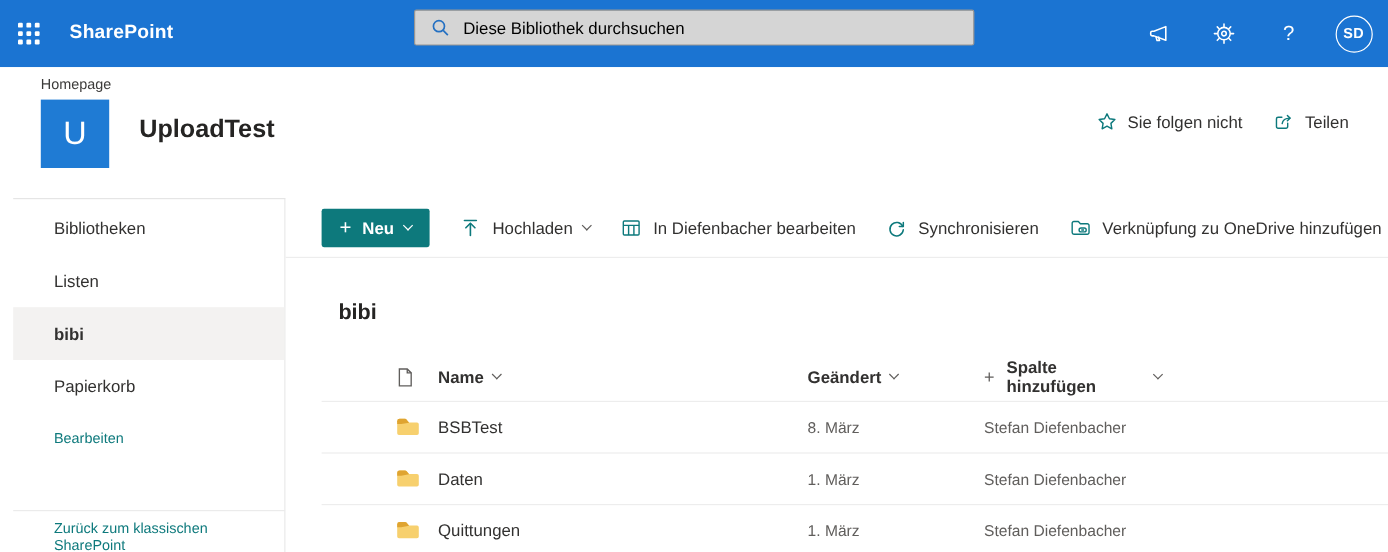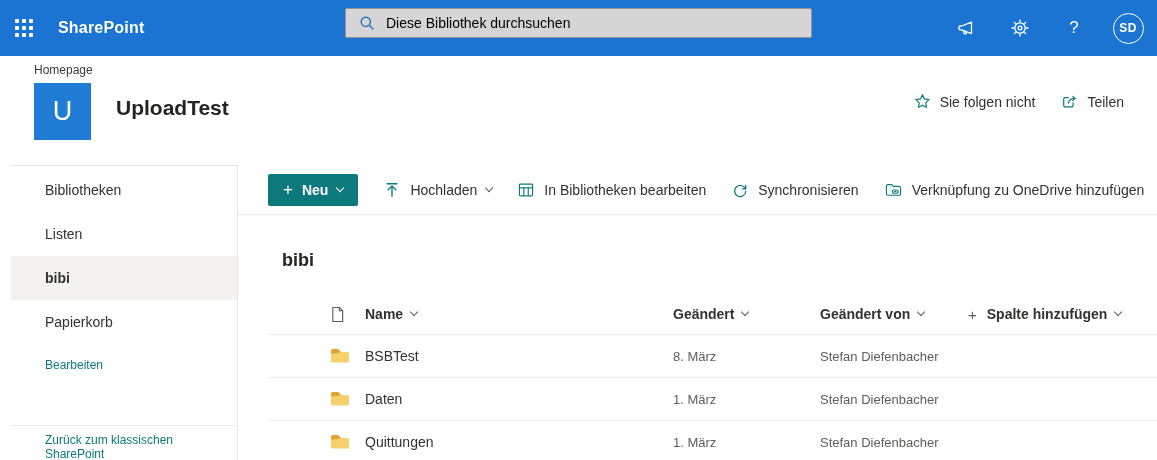--- a/index.html
+++ b/index.html
@@ -188,21 +188,21 @@
 
       <div class="tb-item">
         <span>
           <svg width="18" height="18" viewBox="0 0 20 20" fill="none" stroke="#0d797c" stroke-width="1.3">
             <rect x="2.7" y="3.5" width="14.6" height="13" rx="1"></rect>
             <line x1="2.7" y1="7.6" x2="17.3" y2="7.6"></line>
             <line x1="7.6" y1="7.6" x2="7.6" y2="16.5"></line>
             <line x1="12.5" y1="7.6" x2="12.5" y2="16.5"></line>
           </svg>
         </span>
-        <span>In Bibliotheken bearbeiten</span>
+        <span>In Diefenbacher bearbeiten</span>
       </div>
 
       <div class="tb-item">
         <span>
           <svg width="18" height="18" viewBox="0 0 20 20" fill="none" stroke="#0d797c" stroke-width="1.4" stroke-linecap="round" stroke-linejoin="round">
             <path d="M15.9 8.6 A6.2 6.2 0 1 0 16.4 11.6"></path>
             <path d="M16.4 5 v3.7 h-3.7"></path>
           </svg>
         </span>
         <span>Synchronisieren</span>
@@ -232,24 +232,20 @@
         </div>
         <div class="th">
           <span>Name</span>
           <span class="chev"></span>
         </div>
         <div class="th">
           <span>Geändert</span>
           <span class="chev"></span>
         </div>
         <div class="th">
-          <span>Geändert von</span>
-          <span class="chev"></span>
-        </div>
-        <div class="th">
           <span class="plus-gray">+</span>
           <span>Spalte hinzufügen</span>
           <span class="chev"></span>
         </div>
       </div>
 
       <div class="grid-row trow">
         <div>
           <svg width="20" height="16" viewBox="0 0 20 16">
             <path d="M1 3 a2 2 0 0 1 2 -2 h4.6 a1.5 1.5 0 0 1 1.1 .5 L10.9 4 H17.5 A1.5 1.5 0 0 1 19 5.5 V13 a1.5 1.5 0 0 1 -1.5 1.5 h-15 A1.5 1.5 0 0 1 1 13 Z" fill="#f7d06e"></path>

